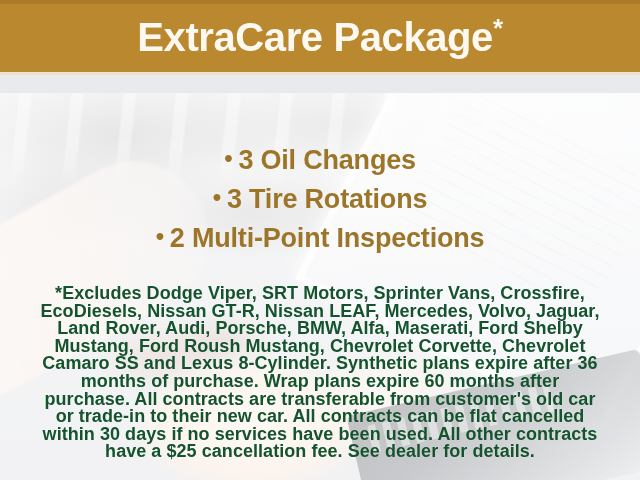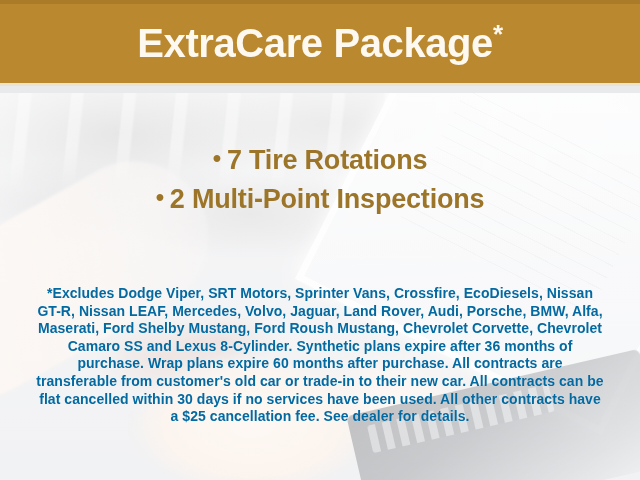--- a/index.html
+++ b/index.html
@@ -156,21 +156,21 @@
     background:
       linear-gradient(to bottom, rgba(255,255,255,0.74) 0%, rgba(255,255,255,0.60) 38%, rgba(255,255,255,0.55) 72%, rgba(255,255,255,0.50) 100%);
   }
 
   
   .header-bar {
     position: absolute;
     left: 0;
     top: 0;
     width: 640px;
-    height: 86px;
+    height: 75px;
     background: #b9882f;
     box-sizing: border-box;
     border-top: 4px solid #ab7c28;
     border-bottom: 3px solid #ece2cd;
     display: flex;
     align-items: center;
     justify-content: center;
     z-index: 4;
   }
   .header-title {
@@ -224,22 +224,22 @@
     position: relative;
     top: -3px;
   }
 
   .disclaimer {
     position: absolute;
     left: 36px;
     top: 192px;
     width: 568px;
     text-align: center;
-    color: #0369a1;
-    font-size: 14px;
+    color: #14532d;
+    font-size: 18px;
     font-weight: bold;
     line-height: 17.6px;
     letter-spacing: 0.05px;
     text-shadow: 0 0 1px rgba(255,255,255,0.55);
   }
 </style>
 </head>
 <body>
 
 <div class="ad-card">
@@ -258,21 +258,24 @@
   <div class="header-bar">
     <div class="header-title">
       <span>ExtraCare Package</span><span class="asterisk">*</span>
     </div>
   </div>
 
   <div class="content">
 
     <ul class="benefit-list">
       <li class="benefit-item">
-        <span class="dot">•</span><span>7 Tire Rotations</span>
+        <span class="dot">•</span><span>3 Oil Changes</span>
+      </li>
+      <li class="benefit-item">
+        <span class="dot">•</span><span>3 Tire Rotations</span>
       </li>
       <li class="benefit-item">
         <span class="dot">•</span><span>2 Multi-Point Inspections</span>
       </li>
     </ul>
 
     <div class="disclaimer">*Excludes Dodge Viper, SRT Motors, Sprinter Vans, Crossfire, EcoDiesels, Nissan GT-R, Nissan LEAF, Mercedes, Volvo, Jaguar, Land Rover, Audi, Porsche, BMW, Alfa, Maserati, Ford Shelby Mustang, Ford Roush Mustang, Chevrolet Corvette, Chevrolet Camaro SS and Lexus 8-Cylinder. Synthetic plans expire after 36 months of purchase. Wrap plans expire 60 months after purchase. All contracts are transferable from customer's old car or trade-in to their new car. All contracts can be flat cancelled within 30 days if no services have been used. All other contracts have a $25 cancellation fee. See dealer for details.</div>
 
   </div>
 

